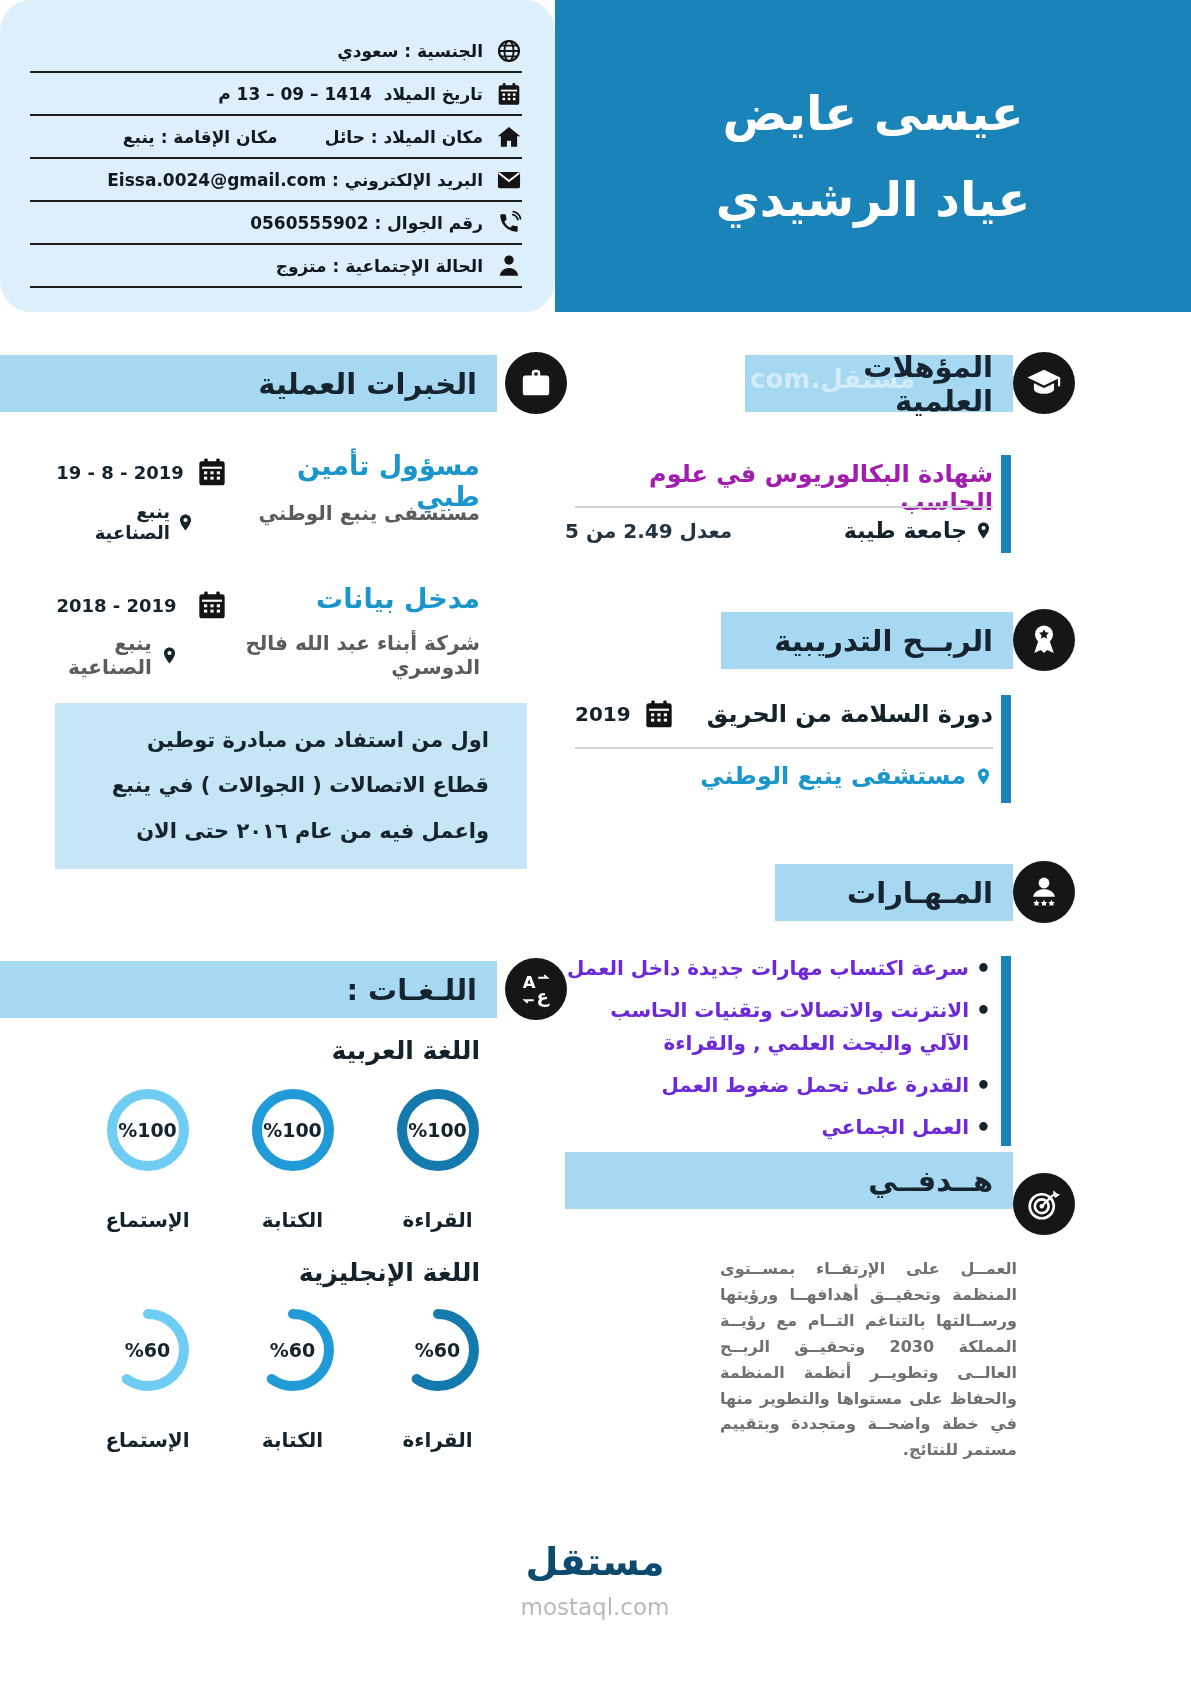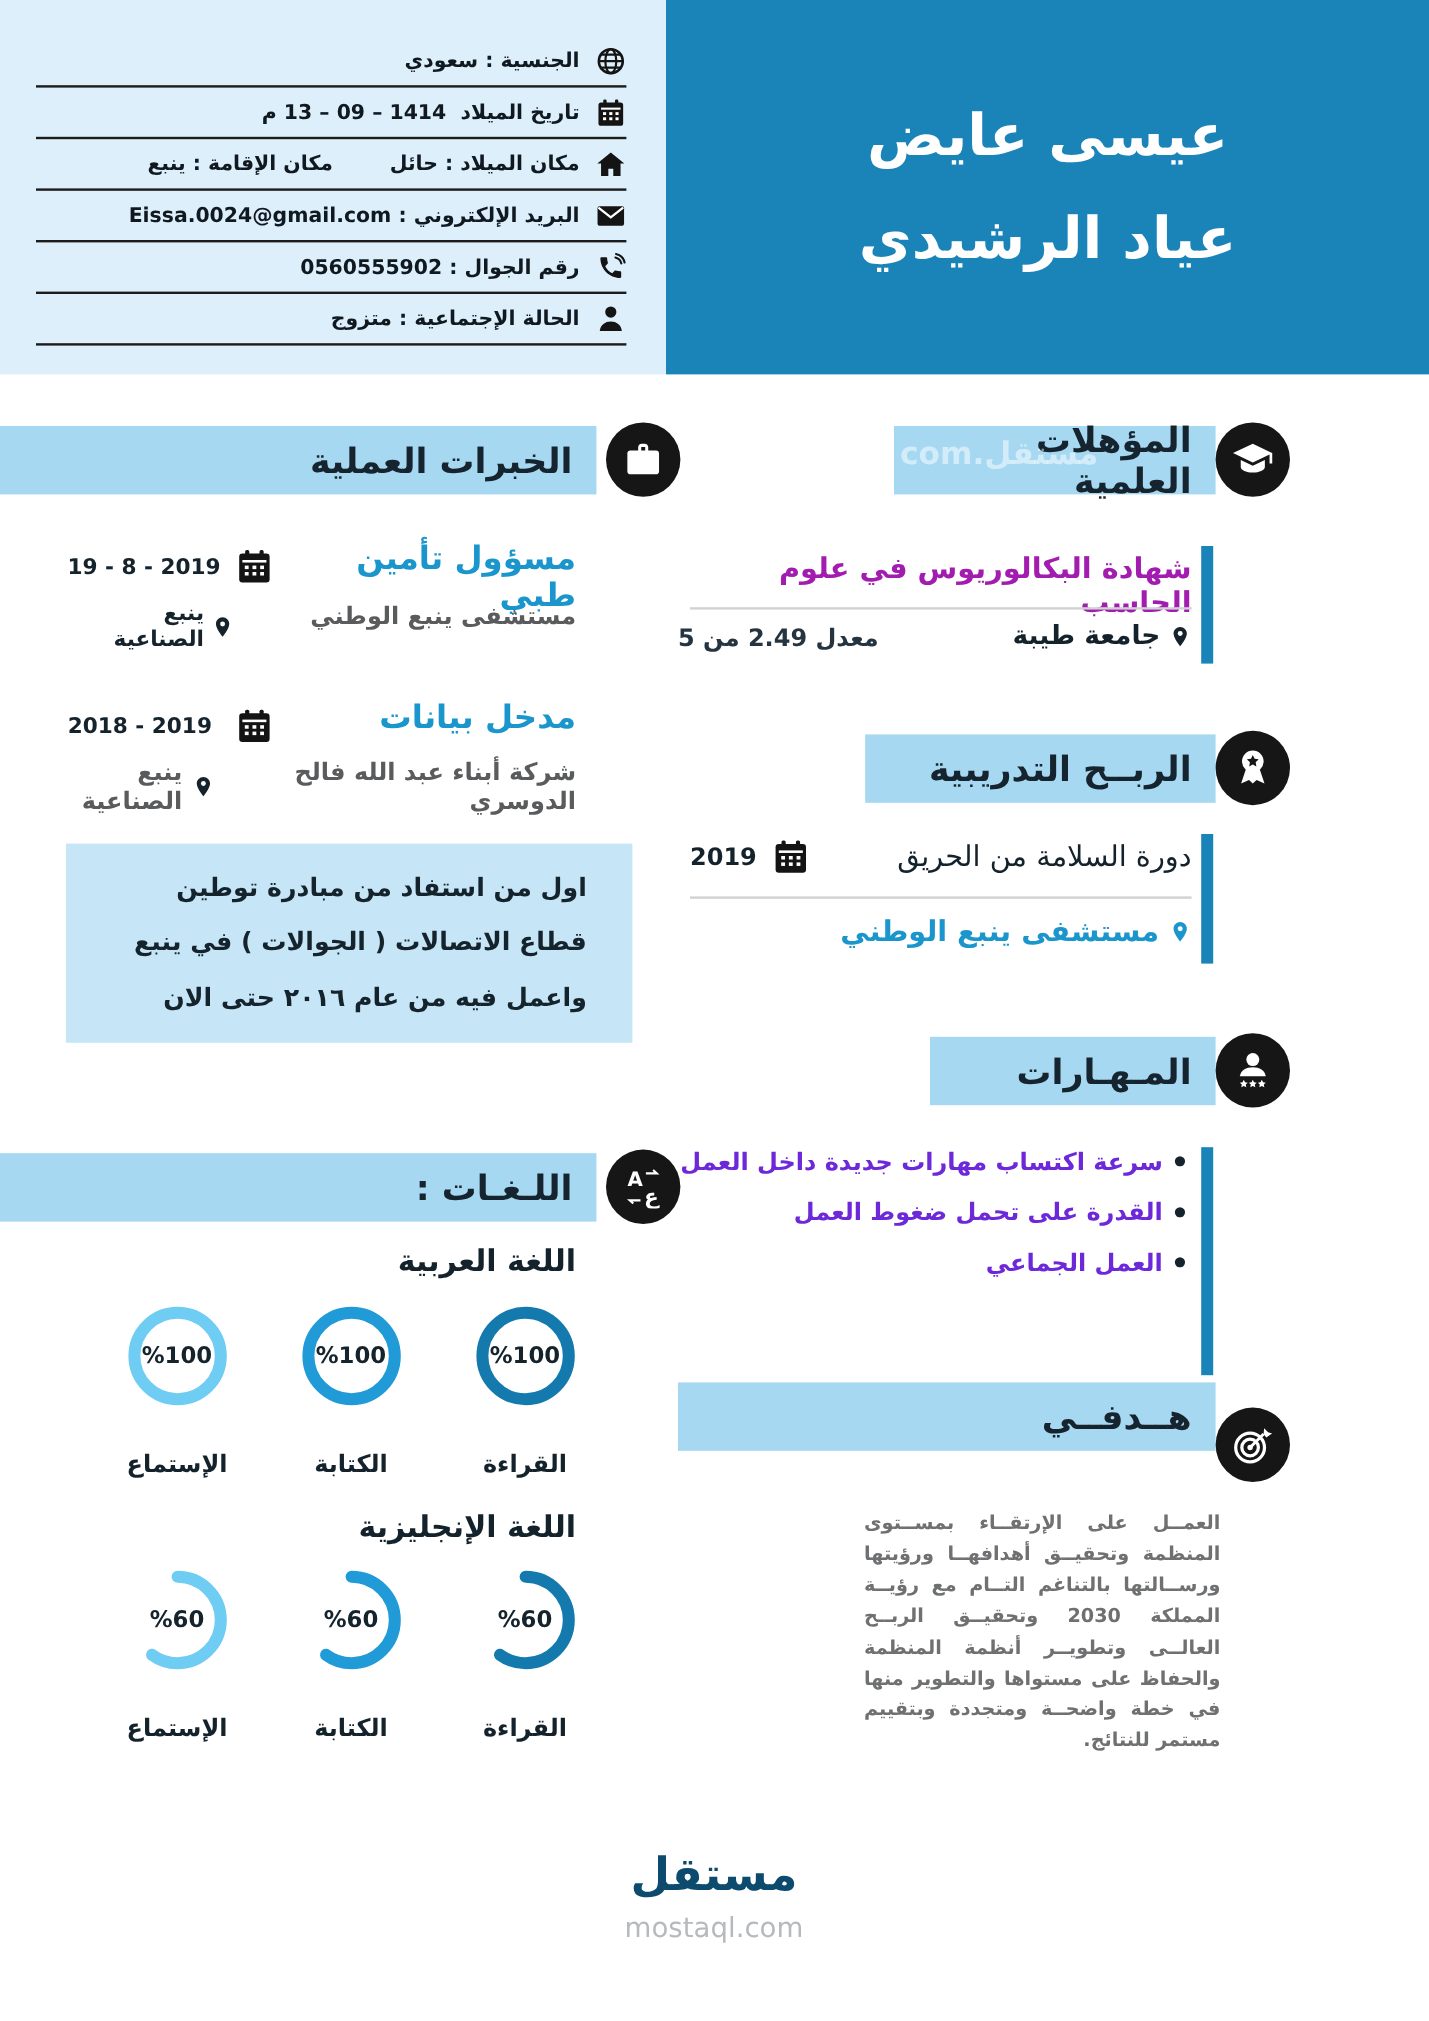--- a/index.html
+++ b/index.html
@@ -13,21 +13,21 @@
   
   .header-block{
     position:absolute;left:555px;top:0;width:636px;height:312px;
     background:#1a84b8;color:#fff;display:flex;flex-direction:column;
     justify-content:center;align-items:center;
   }
   .name-line{font-size:48px;font-weight:bold;line-height:1.8;text-align:center}
 
   .info-panel{
     position:absolute;left:0;top:0;width:555px;height:312px;
-    background:#ddeffb;padding:30px 33px 0 30px;
+    background:#ddeffb;padding:30px 33px 0 30px;border-radius:31px;
   }
   .info-row{display:flex;align-items:center;gap:13px;border-bottom:2px solid #1c1c1c;height:43px}
   .picon{width:26px;height:26px;flex:0 0 26px;display:flex}
   .picon svg{width:100%;height:100%}
   .info-text{font-size:17px;font-weight:bold;color:#101820;white-space:pre}
 
   
   .banner{
     position:absolute;height:57px;background:#a6d8f2;display:flex;align-items:center;
     padding:0 20px;font-size:29px;font-weight:bold;color:#15242e;
@@ -65,21 +65,21 @@
     font-size:24px;font-weight:bold;color:#a21caf}
   .edu-row{position:absolute;left:565px;top:518px;width:428px;display:flex;
     justify-content:space-between;align-items:center}
   .edu-uni{font-size:22px;font-weight:bold;color:#14222c;display:flex;align-items:center;gap:7px}
   .edu-gpa{font-size:20px;font-weight:bold;color:#243440}
   .pin{width:19px;height:19px;flex:0 0 19px}
 
   
   .training-row{position:absolute;left:575px;top:698px;width:418px;display:flex;
     justify-content:space-between;align-items:center}
-  .training-course{font-size:24px;font-weight:normal;color:#14222c}
+  .training-course{font-size:24px;font-weight:bold;color:#14222c}
   .training-date{display:flex;align-items:center;gap:12px}
   .cal-icon{width:32px;height:32px}
   .training-year{font-size:20px;font-weight:bold;color:#14222c}
   .training-place{position:absolute;left:575px;top:762px;width:418px;display:flex;
     align-items:center;gap:8px;font-size:24px;font-weight:bold;color:#1b96cc}
 
   
   .skills-list{position:absolute;left:563px;top:952px;width:430px;list-style:none}
   .skills-list li{position:relative;padding-right:24px;text-align:right;font-size:20px;
     font-weight:bold;color:#6d28d9;line-height:1.65;margin-bottom:9px}
@@ -289,20 +289,21 @@
   <svg viewBox="0 0 24 24" fill="#fff">
       <circle cx="12" cy="6" r="3.6"></circle>
       <path d="M4.8 15.2c.5-3.3 3.5-5 7.2-5s6.7 1.7 7.2 5z"></path>
       <path d="m7 17.2.7 1.4 1.5.2-1.1 1 .3 1.5L7 20.6l-1.4.7.3-1.5-1.1-1 1.5-.2z"></path>
       <path d="m12 17.2.7 1.4 1.5.2-1.1 1 .3 1.5-1.4-.7-1.4.7.3-1.5-1.1-1 1.5-.2z"></path>
       <path d="m17 17.2.7 1.4 1.5.2-1.1 1 .3 1.5-1.4-.7-1.4.7.3-1.5-1.1-1 1.5-.2z"></path>
     </svg>
 </div>
 <ul class="skills-list">
   <li>سرعة اكتساب مهارات جديدة داخل العمل</li>
+  <li>الانترنت والاتصالات وتقنيات الحاسب الآلي والبحث العلمي , والقراءة</li>
   <li>القدرة على تحمل ضغوط العمل</li>
   <li>العمل الجماعي</li>
 </ul>
 <div class="vbar bar-skills"></div>
 
 <div class="banner banner-objective">
   <span>هــدفــي</span>
 </div>
 <div class="sec-icon icon-objective">
   <svg viewBox="0 0 24 24">

